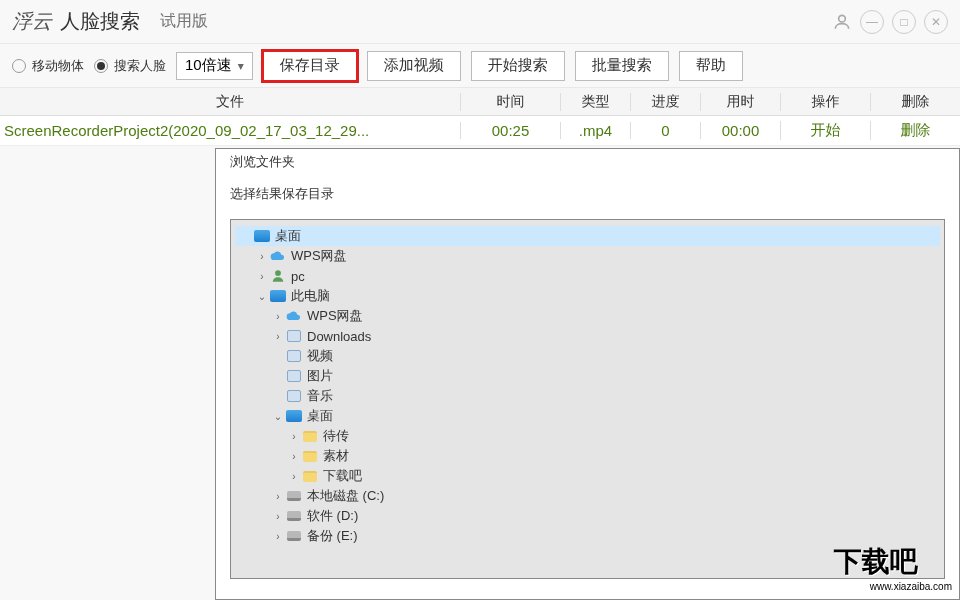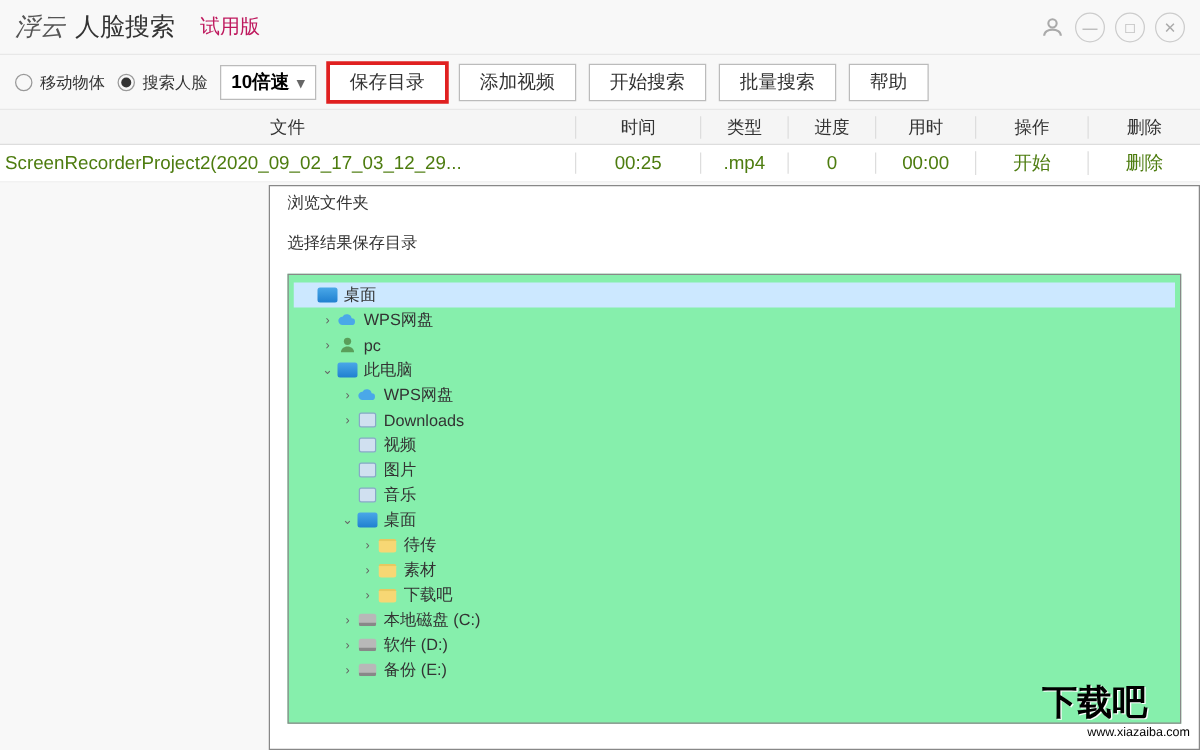--- a/index.html
+++ b/index.html
@@ -1,50 +1,50 @@
 <!DOCTYPE html>
 <html><head>
   <meta charset="utf-8">
   <style>
     * { box-sizing: border-box; margin: 0; padding: 0; font-family: "Microsoft YaHei", Arial, sans-serif; }
     body { width: 960px; height: 600px; background: #f8f8f8; overflow: hidden; position: relative; }
     
     .titlebar { height: 44px; background: #f8f8f8; display: flex; align-items: center; padding: 0 12px; border-bottom: 1px solid #e8e8e8; }
     .app-logo { font-size: 20px; color: #555; font-style: italic; font-weight: 300; margin-right: 8px; }
     .app-name { font-size: 20px; color: #333; font-weight: 500; margin-right: 20px; }
-    .app-version { font-size: 16px; color: #be185d; }
+    .app-version { font-size: 16px; color: #737373; }
     .titlebar-right { margin-left: auto; display: flex; align-items: center; gap: 8px; }
     .titlebar-icon { width: 24px; height: 24px; border-radius: 50%; border: 1px solid #ccc; display: flex; align-items: center; justify-content: center; color: #aaa; font-size: 12px; cursor: pointer; }
     .user-ico { width: 20px; height: 20px; color: #aaa; }
     
     .toolbar { height: 44px; background: #f8f8f8; display: flex; align-items: center; padding: 0 12px; gap: 10px; border-bottom: 1px solid #e8e8e8; }
     .radio-group { display: flex; align-items: center; gap: 6px; font-size: 13px; color: #333; }
     .radio { width: 14px; height: 14px; border: 1px solid #999; border-radius: 50%; display: inline-flex; align-items: center; justify-content: center; }
     .radio.checked::after { content: ""; width: 8px; height: 8px; background: #333; border-radius: 50%; }
-    .speed-select { height: 28px; border: 1px solid #bbb; padding: 11px 8px; font-size: 15px; display: flex; align-items: center; gap: 6px; background: white; font-weight: bold; }
+    .speed-select { height: 28px; border: 1px solid #bbb; padding: 11px 8px; font-size: 15px; display: flex; align-items: center; gap: 6px; background: white; }
     .speed-select::after { content: "▾"; color: #666; font-size: 12px; }
     .btn { height: 30px; padding: 0 16px; border: 1px solid #bbb; background: white; font-size: 15px; color: #333; display: flex; align-items: center; cursor: pointer; }
     .btn.highlighted { outline: 3px solid #e02020; outline-offset: -1px; }
     
     .table-header { height: 28px; background: #f5f5f5; display: flex; align-items: center; border-bottom: 1px solid #ddd; font-size: 14px; color: #333; }
     .col-file { width: 460px; text-align: center; }
     .col-time { width: 100px; text-align: center; border-left: 1px solid #ddd; }
     .col-type { width: 70px; text-align: center; border-left: 1px solid #ddd; }
     .col-progress { width: 70px; text-align: center; border-left: 1px solid #ddd; }
     .col-duration { width: 80px; text-align: center; border-left: 1px solid #ddd; }
     .col-action { width: 90px; text-align: center; border-left: 1px solid #ddd; }
     .col-delete { width: 90px; text-align: center; border-left: 1px solid #ddd; }
     
     .table-row { height: 30px; background: white; display: flex; align-items: center; font-size: 15px; color: #4d7c0f; border-bottom: 1px solid #eee; }
     .table-row .col-file { text-align: left; padding-left: 4px; overflow: hidden; white-space: nowrap; }
     
     .dialog { position: absolute; left: 215px; top: 148px; width: 745px; height: 452px; background: white; border: 1px solid #888; }
     .dialog-title { height: 26px; padding: 4px 14px; font-size: 13px; color: #333; }
     .dialog-subtitle { padding: 10px 14px 16px; font-size: 13px; color: #333; }
-    .tree-container { margin: 0 14px; border: 1px solid #888; height: 360px; overflow: auto; padding: 6px 4px; background: #86efac; }
+    .tree-container { margin: 0 14px; border: 1px solid #888; height: 360px; overflow: auto; padding: 6px 4px; background: #e5e5e5; }
     
     .tree-item { display: flex; align-items: center; height: 20px; font-size: 13px; color: #333; cursor: pointer; }
     .tree-item.selected { background: #cce8ff; }
     .tree-caret { width: 14px; text-align: center; color: #666; font-size: 10px; cursor: pointer; }
     .tree-icon { width: 18px; height: 16px; margin-right: 4px; display: inline-flex; align-items: center; justify-content: center; }
     .ind0 { padding-left: 4px; }
     .ind1 { padding-left: 20px; }
     .ind2 { padding-left: 36px; }
     .ind3 { padding-left: 52px; }
     

